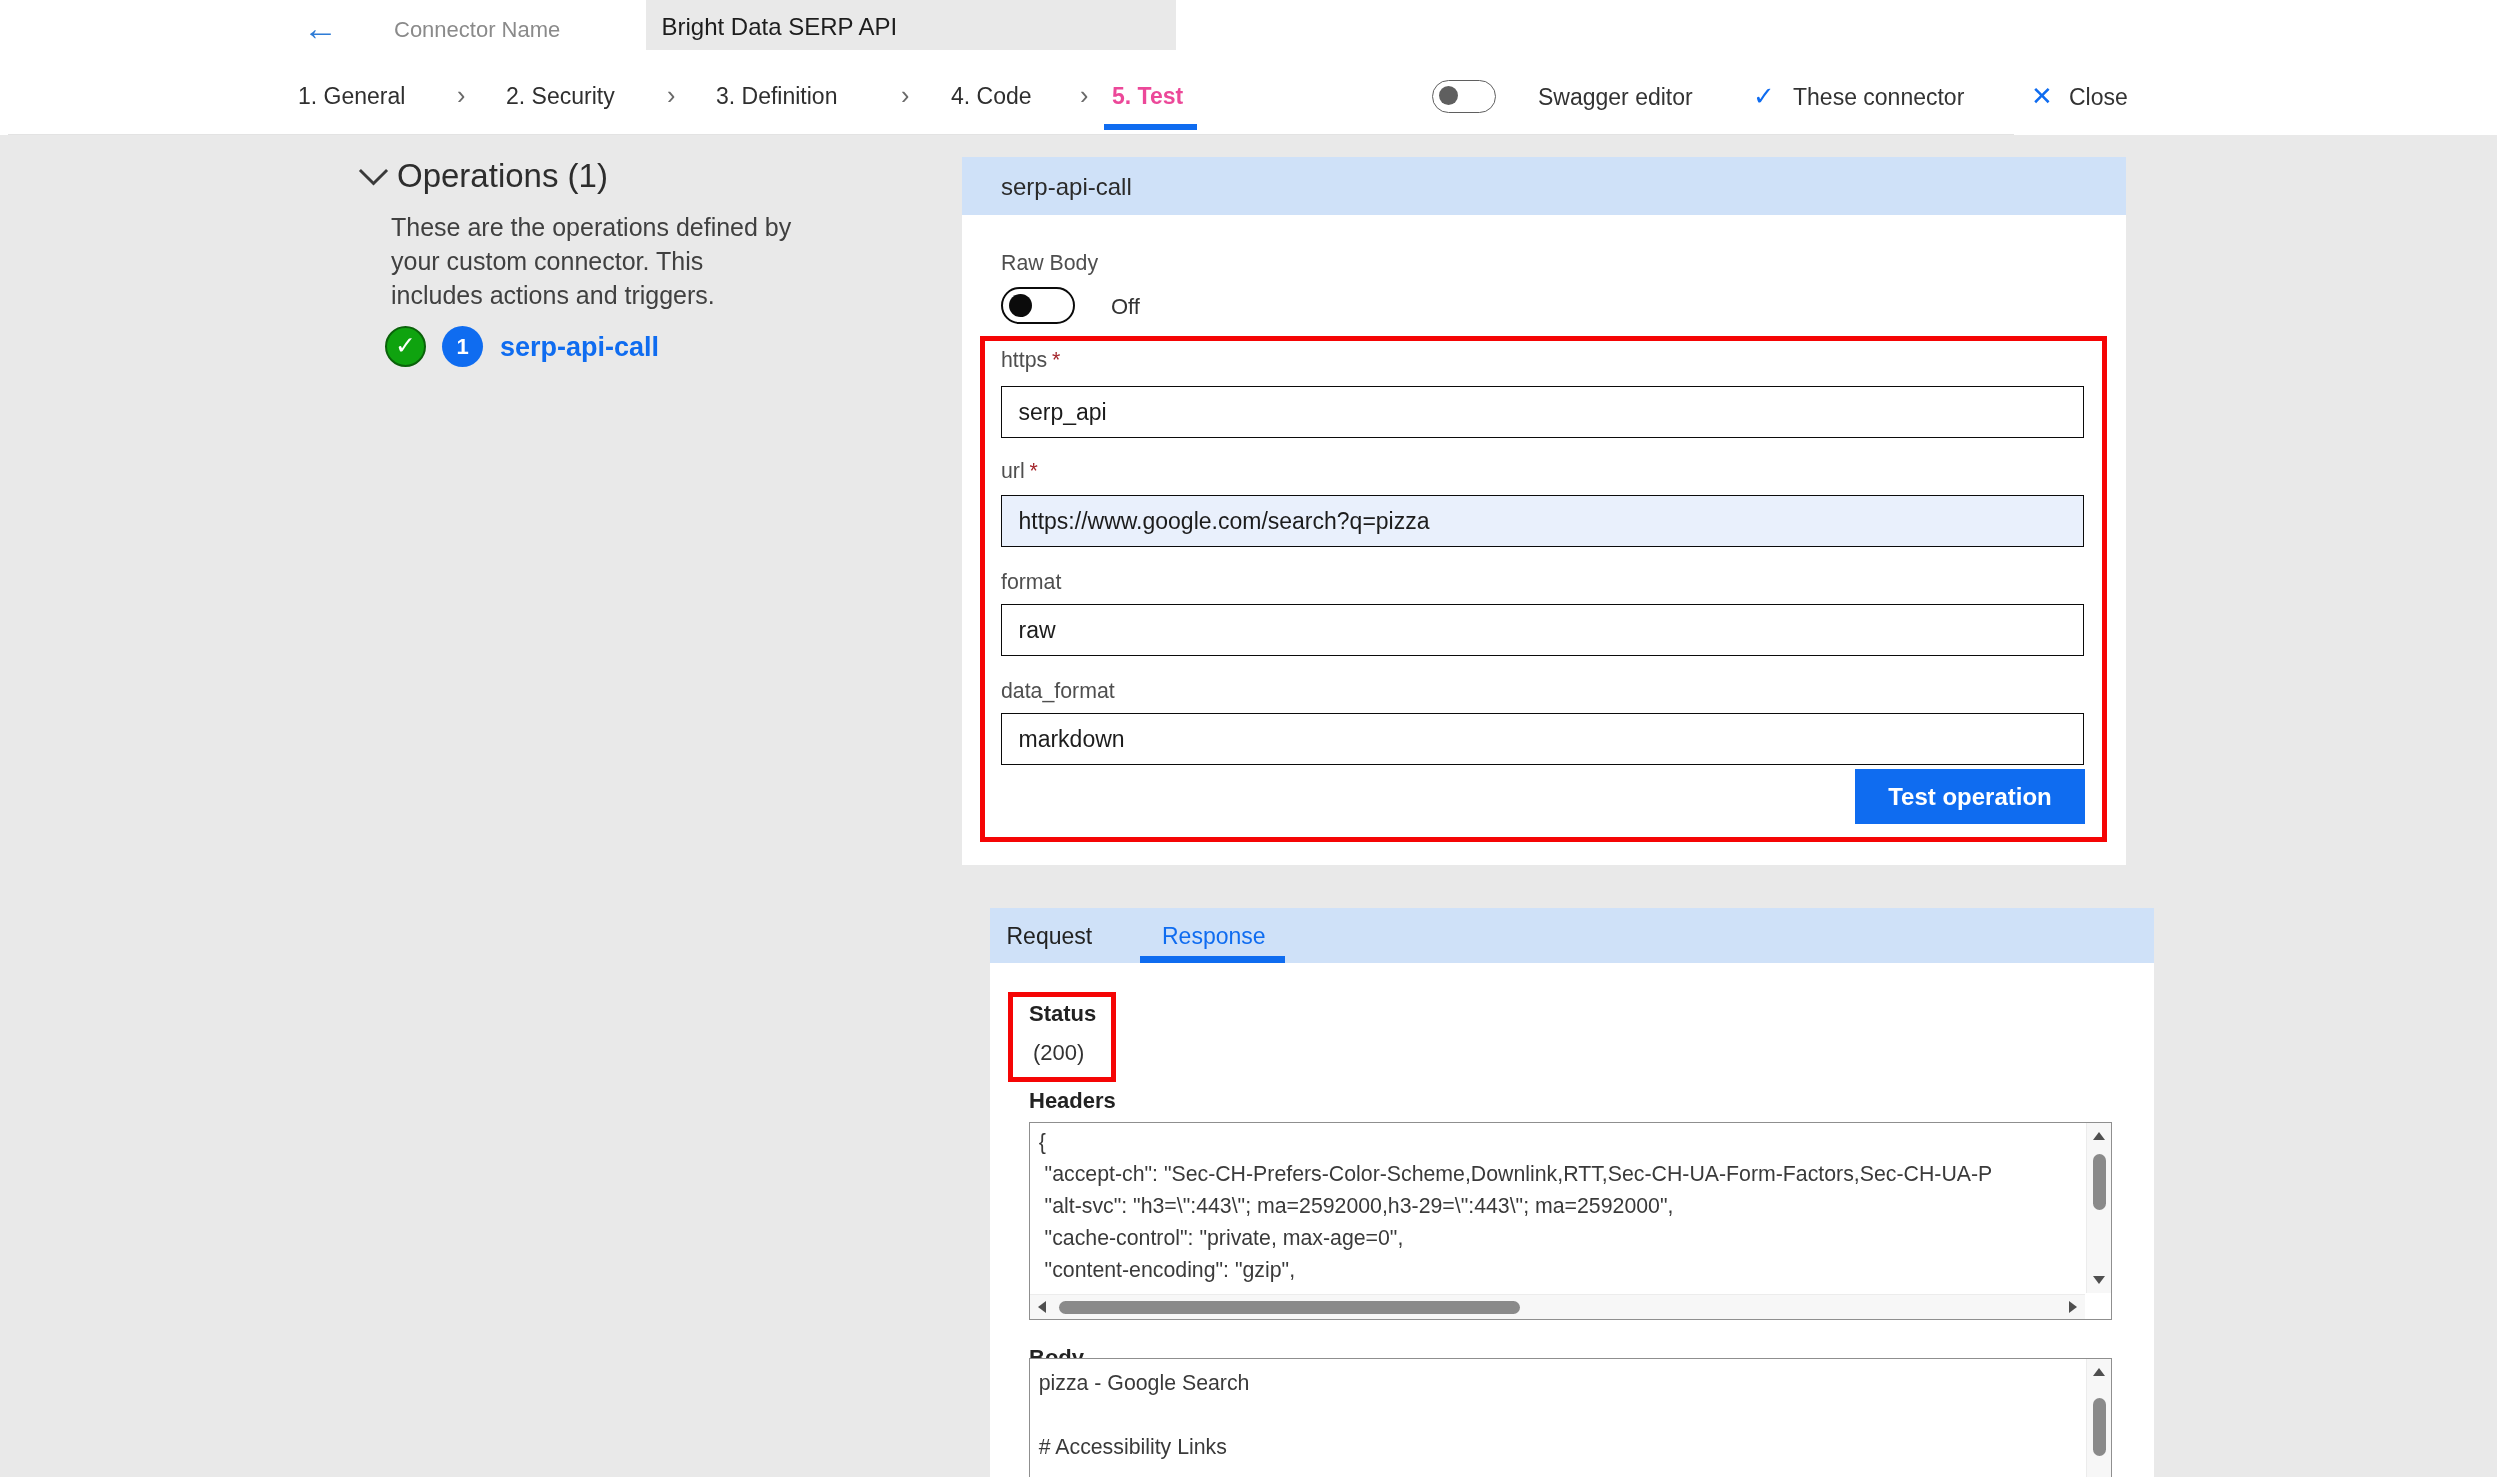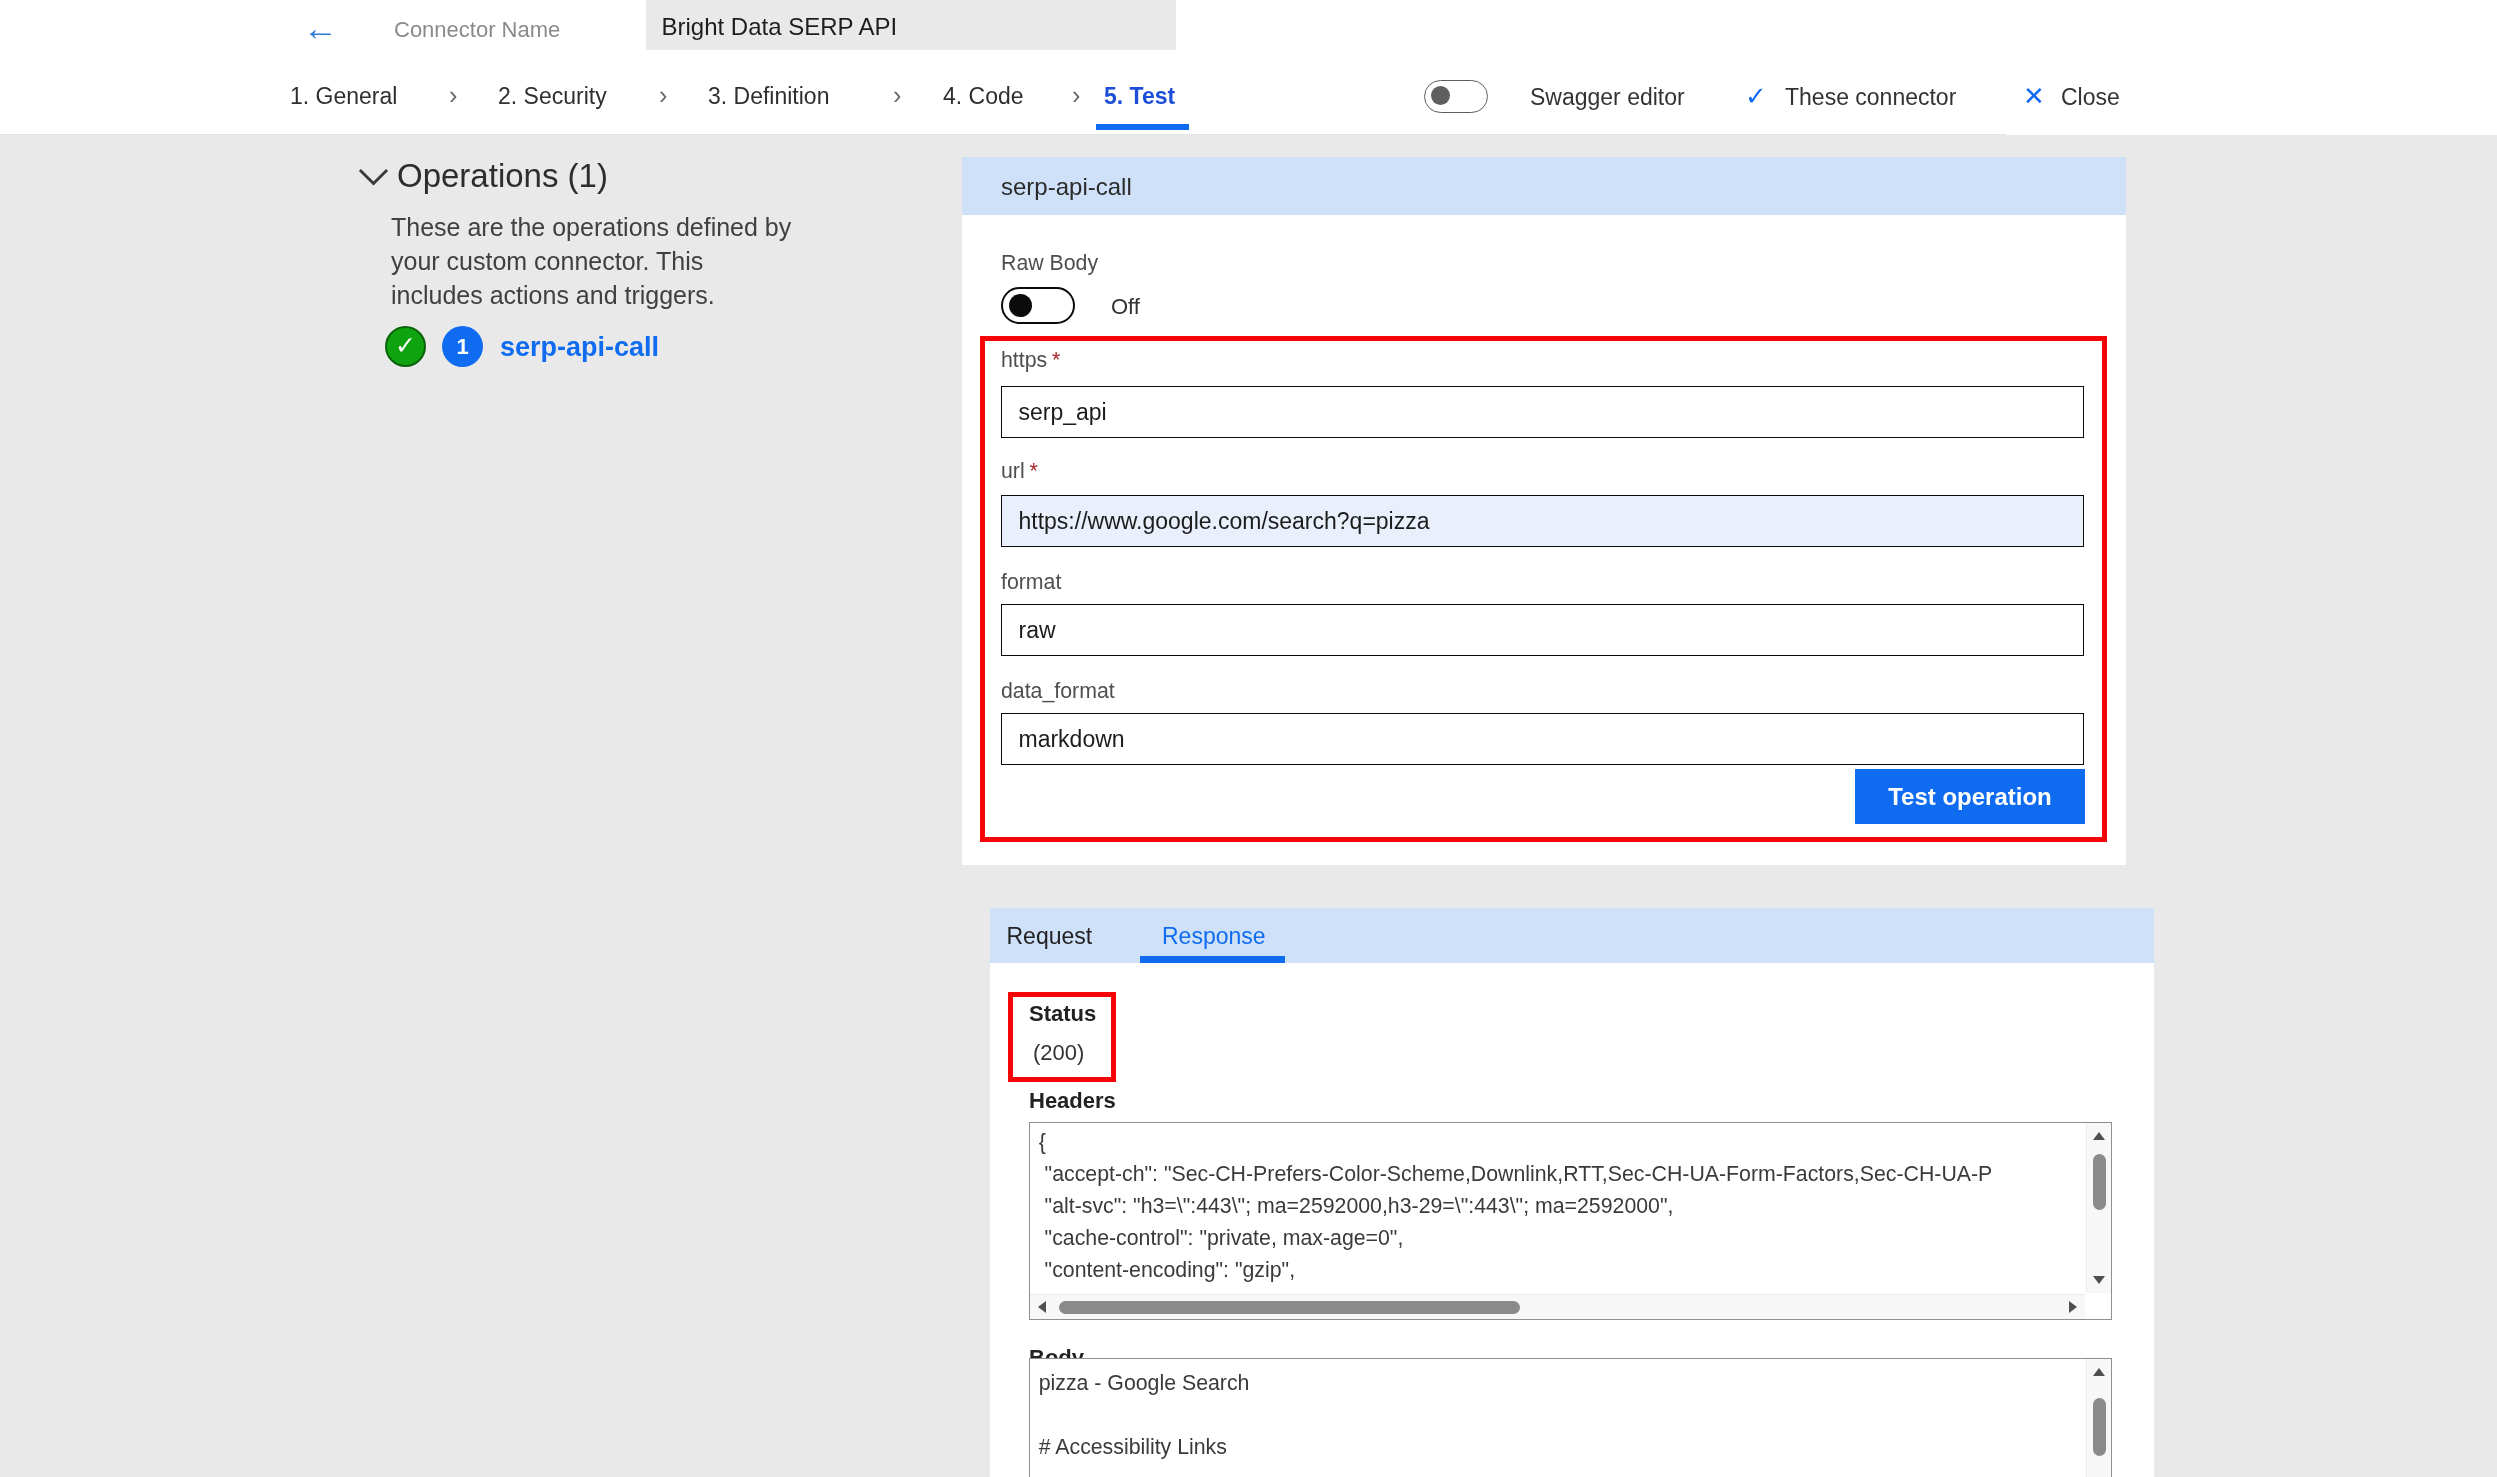--- a/index.html
+++ b/index.html
@@ -7,24 +7,24 @@
   body {
     font-family:"Liberation Sans","DejaVu Sans",sans-serif;
     background:#e9e9e9; position:relative; overflow:hidden; color:#252525;
   }
   
   .topbar { position:absolute; left:0; top:0; width:2498px; height:135px; background:#fff; z-index:5; }
   .back-arrow { position:absolute; left:303px; top:7.8px; font-size:35px; color:#2e7cd6; cursor:pointer; }
   .conn-label { position:absolute; left:394px; top:16.5px; font-size:22px; color:#8a8a8a; }
   .name-box { position:absolute; left:646px; top:0; width:530px; height:50px; background:#e9e9e9; }
   .name-box span { position:absolute; left:15.5px; top:12.6px; font-size:24px; color:#1d1d1d; white-space:nowrap; }
-  .nav-row { position:absolute; left:0; top:58px; width:2006px; height:77px; border-bottom:1px solid #e3e3e3; }
+  .nav-row { position:absolute; left:8px; top:58px; width:2006px; height:77px; border-bottom:1px solid #e3e3e3; }
   .step { position:absolute; top:25px; font-size:23px; color:#2f2f2f; white-space:nowrap; cursor:pointer; }
   .step-sep { position:absolute; top:23px; font-size:25px; color:#6a6a6a; }
-  .step.active { color:#1d4ed8; font-weight:700; }
+  .step.active { color:#ec4899; font-weight:700; }
   .step.active::after { content:""; position:absolute; left:-7.8px; right:-13.6px; bottom:-20.4px; height:6.8px; background:#0f6cf0; }
   .toggle { position:absolute; width:64px; height:33px; border:1.9px solid #5f5f5f; border-radius:16.5px; background:#fff; cursor:pointer; }
   .toggle .knob { position:absolute; left:5.8px; top:4.9px; width:19.4px; height:19.4px; border-radius:50%; background:#5f5f5f; }
   .sw-label { position:absolute; left:1530px; top:26px; font-size:23px; color:#333; }
   .hdr-action { position:absolute; top:26px; font-size:23px; color:#333; cursor:pointer; white-space:nowrap; }
   .hdr-ic { position:absolute; top:23px; font-size:26px; color:#0f6cf0; cursor:pointer; }
   
   .chev-down { position:absolute; left:358px; top:167px; width:31px; height:19.4px; }
   .ops-title { position:absolute; left:397px; top:157px; font-size:33px; color:#2d2d2d; }
   .ops-desc { position:absolute; left:391px; top:210px; width:408px; font-size:25px; line-height:34px; color:#404040; }

